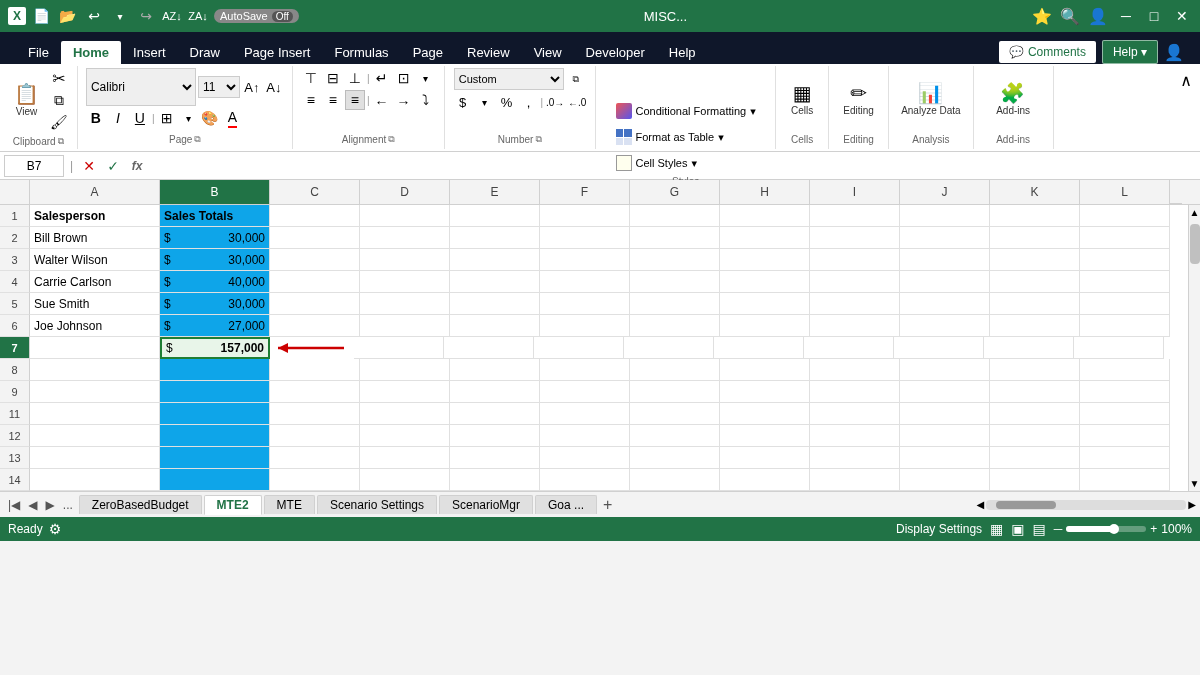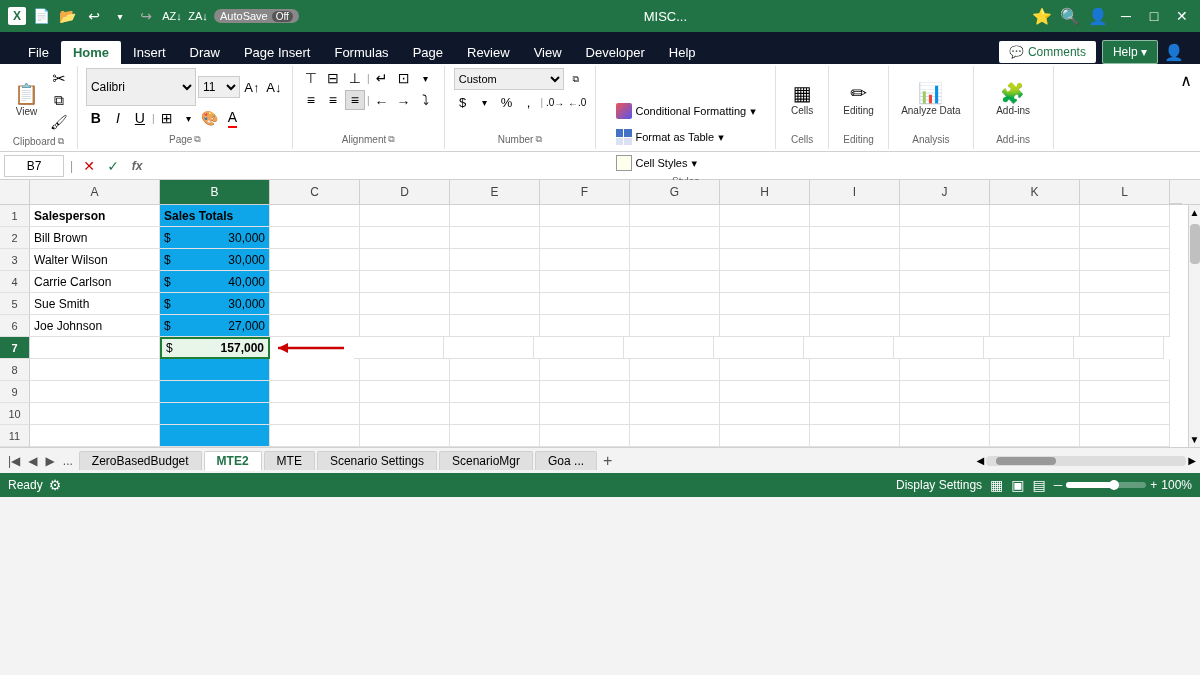--- a/index.html
+++ b/index.html
@@ -651,36 +651,66 @@
         <div class="cell col-e"></div>
         <div class="cell col-f"></div>
         <div class="cell col-g"></div>
         <div class="cell col-h"></div>
         <div class="cell col-i"></div>
         <div class="cell col-j"></div>
         <div class="cell col-k"></div>
         <div class="cell col-l"></div>
       </div>
       <div class="grid-row">
-        <div class="row-num">10</div>
+        <div class="row-num">11</div>
         <div class="cell col-a"></div>
         <div class="cell col-b col-highlight"></div>
         <div class="cell col-c"></div>
         <div class="cell col-d"></div>
         <div class="cell col-e"></div>
         <div class="cell col-f"></div>
         <div class="cell col-g"></div>
         <div class="cell col-h"></div>
         <div class="cell col-i"></div>
         <div class="cell col-j"></div>
         <div class="cell col-k"></div>
         <div class="cell col-l"></div>
       </div>
       <div class="grid-row">
-        <div class="row-num">11</div>
+        <div class="row-num">12</div>
+        <div class="cell col-a"></div>
+        <div class="cell col-b col-highlight"></div>
+        <div class="cell col-c"></div>
+        <div class="cell col-d"></div>
+        <div class="cell col-e"></div>
+        <div class="cell col-f"></div>
+        <div class="cell col-g"></div>
+        <div class="cell col-h"></div>
+        <div class="cell col-i"></div>
+        <div class="cell col-j"></div>
+        <div class="cell col-k"></div>
+        <div class="cell col-l"></div>
+      </div>
+      <div class="grid-row">
+        <div class="row-num">13</div>
+        <div class="cell col-a"></div>
+        <div class="cell col-b col-highlight"></div>
+        <div class="cell col-c"></div>
+        <div class="cell col-d"></div>
+        <div class="cell col-e"></div>
+        <div class="cell col-f"></div>
+        <div class="cell col-g"></div>
+        <div class="cell col-h"></div>
+        <div class="cell col-i"></div>
+        <div class="cell col-j"></div>
+        <div class="cell col-k"></div>
+        <div class="cell col-l"></div>
+      </div>
+      <div class="grid-row">
+        <div class="row-num">14</div>
         <div class="cell col-a"></div>
         <div class="cell col-b col-highlight"></div>
         <div class="cell col-c"></div>
         <div class="cell col-d"></div>
         <div class="cell col-e"></div>
         <div class="cell col-f"></div>
         <div class="cell col-g"></div>
         <div class="cell col-h"></div>
         <div class="cell col-i"></div>
         <div class="cell col-j"></div>

